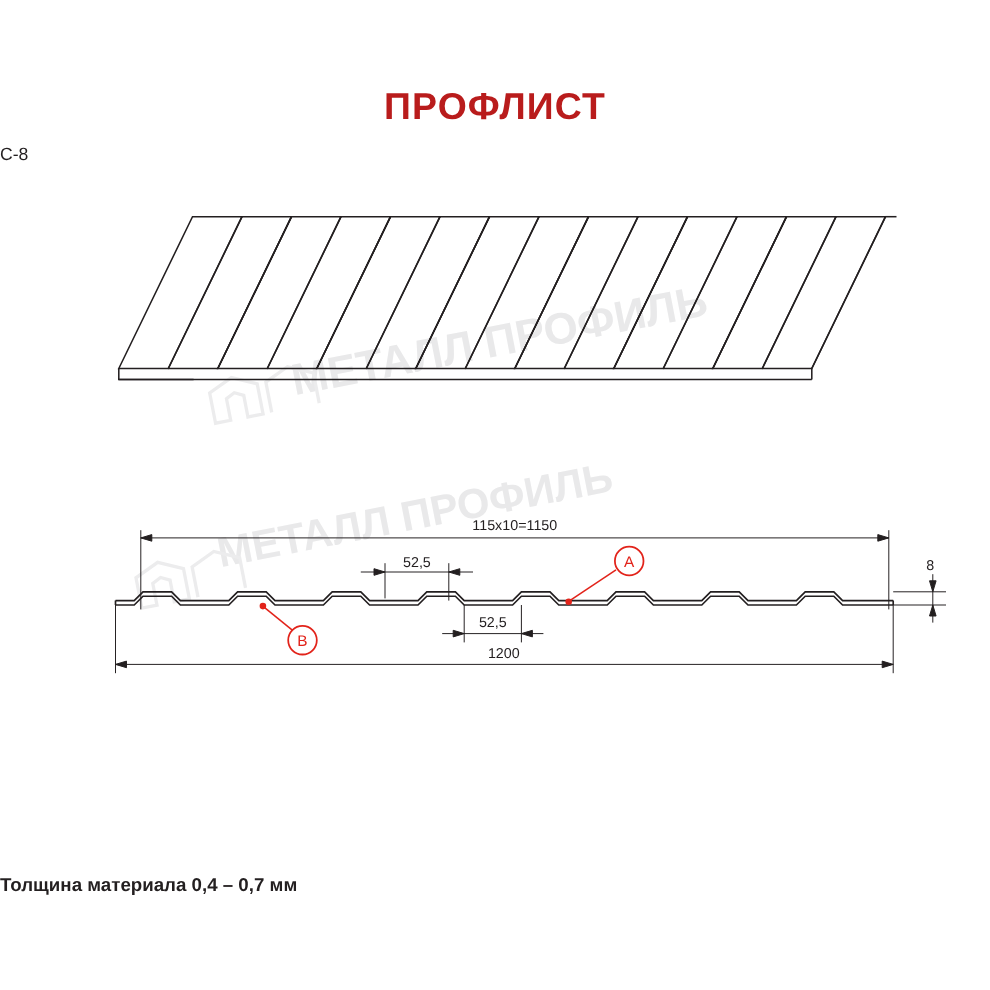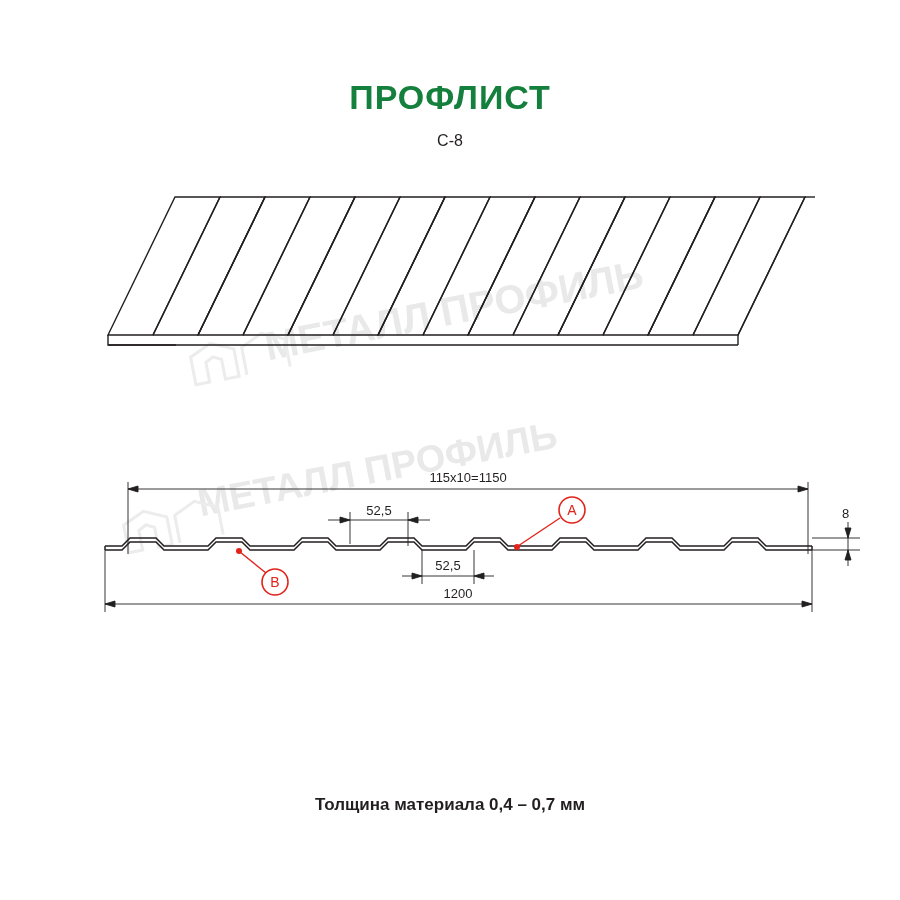--- a/index.html
+++ b/index.html
@@ -21,37 +21,36 @@
   }
   .title {
     position: absolute;
     top: 78px;
     left: 0;
     width: 900px;
     text-align: center;
     font-size: 34px;
     font-weight: bold;
     letter-spacing: 1px;
-    color: #15803d;
+    color: #b91c1c;
   }
   .subtitle {
     position: absolute;
     top: 132px;
     left: 0;
     width: 900px;
-    text-align: center;
+    text-align: left;
     font-size: 16px;
     color: #231f20;
   }
   .footer {
     position: absolute;
     top: 795px;
     left: 0;
     width: 900px;
-    text-align: center;
     font-size: 17px;
     font-weight: bold;
     color: #231f20;
   }
   .iso-wrap {
     position: absolute;
     top: 175px;
     left: 80px;
     width: 740px;
     height: 230px;

